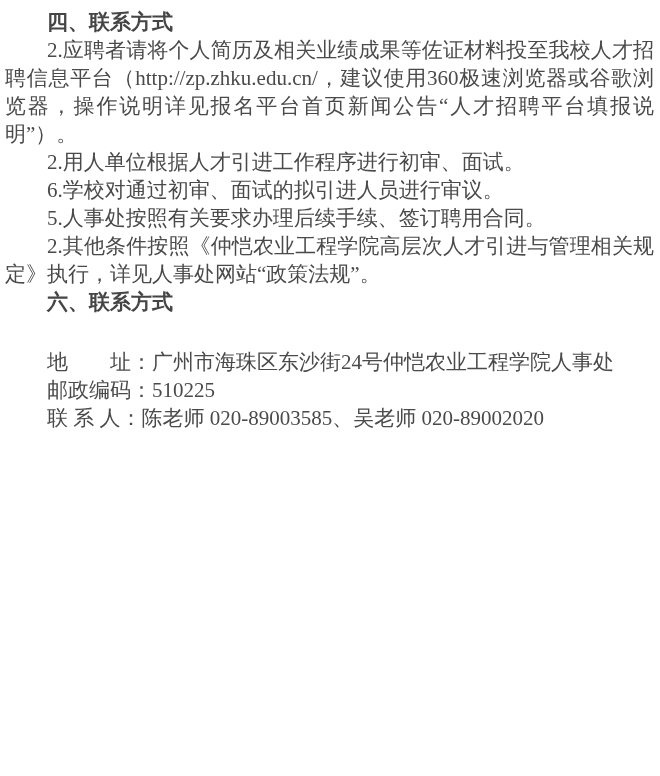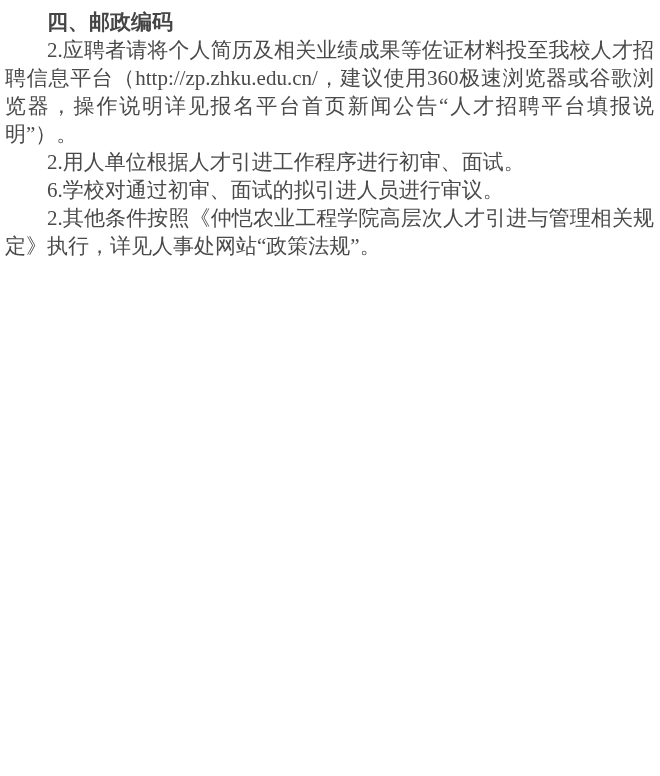--- a/index.html
+++ b/index.html
@@ -48,29 +48,42 @@
   }
   .contact-value {
     white-space: pre;
   }
 </style>
 </head>
 <body>
 
 <div class="page">
 
-  <h2>四、邮政编码</h2>
+  <h2>四、联系方式</h2>
 
   <p>2.应聘者请将个人简历及相关业绩成果等佐证材料投至我校人才招聘信息平台（http://zp.zhku.edu.cn/，建议使用360极速浏览器或谷歌浏览器，操作说明详见报名平台首页新闻公告“人才招聘平台填报说明”）。</p>
 
   <p>2.用人单位根据人才引进工作程序进行初审、面试。</p>
 
   <p>6.学校对通过初审、面试的拟引进人员进行审议。</p>
 
 
+  <p>5.人事处按照有关要求办理后续手续、签订聘用合同。</p>
 
 
   <p>2.其他条件按照《仲恺农业工程学院高层次人才引进与管理相关规定》执行，详见人事处网站“政策法规”。</p>
 
 
+  <h2 class="contact-heading">六、联系方式</h2>
 
+  <div class="contact-block">
+    <p class="contact-line">
+      <span class="contact-label">地　　址：</span><span class="contact-value">广州市海珠区东沙街24号仲恺农业工程学院人事处</span>
+    </p>
+    <p class="contact-line">
+      <span class="contact-label">邮政编码：</span><span class="contact-value">510225</span>
+    </p>
+    <p class="contact-line">
+      <span class="contact-label">联 系 人：</span><span class="contact-value">陈老师 020-89003585、吴老师 020-89002020</span>
+    </p>
+  </div>
 
 </div>
 
 </body></html>

